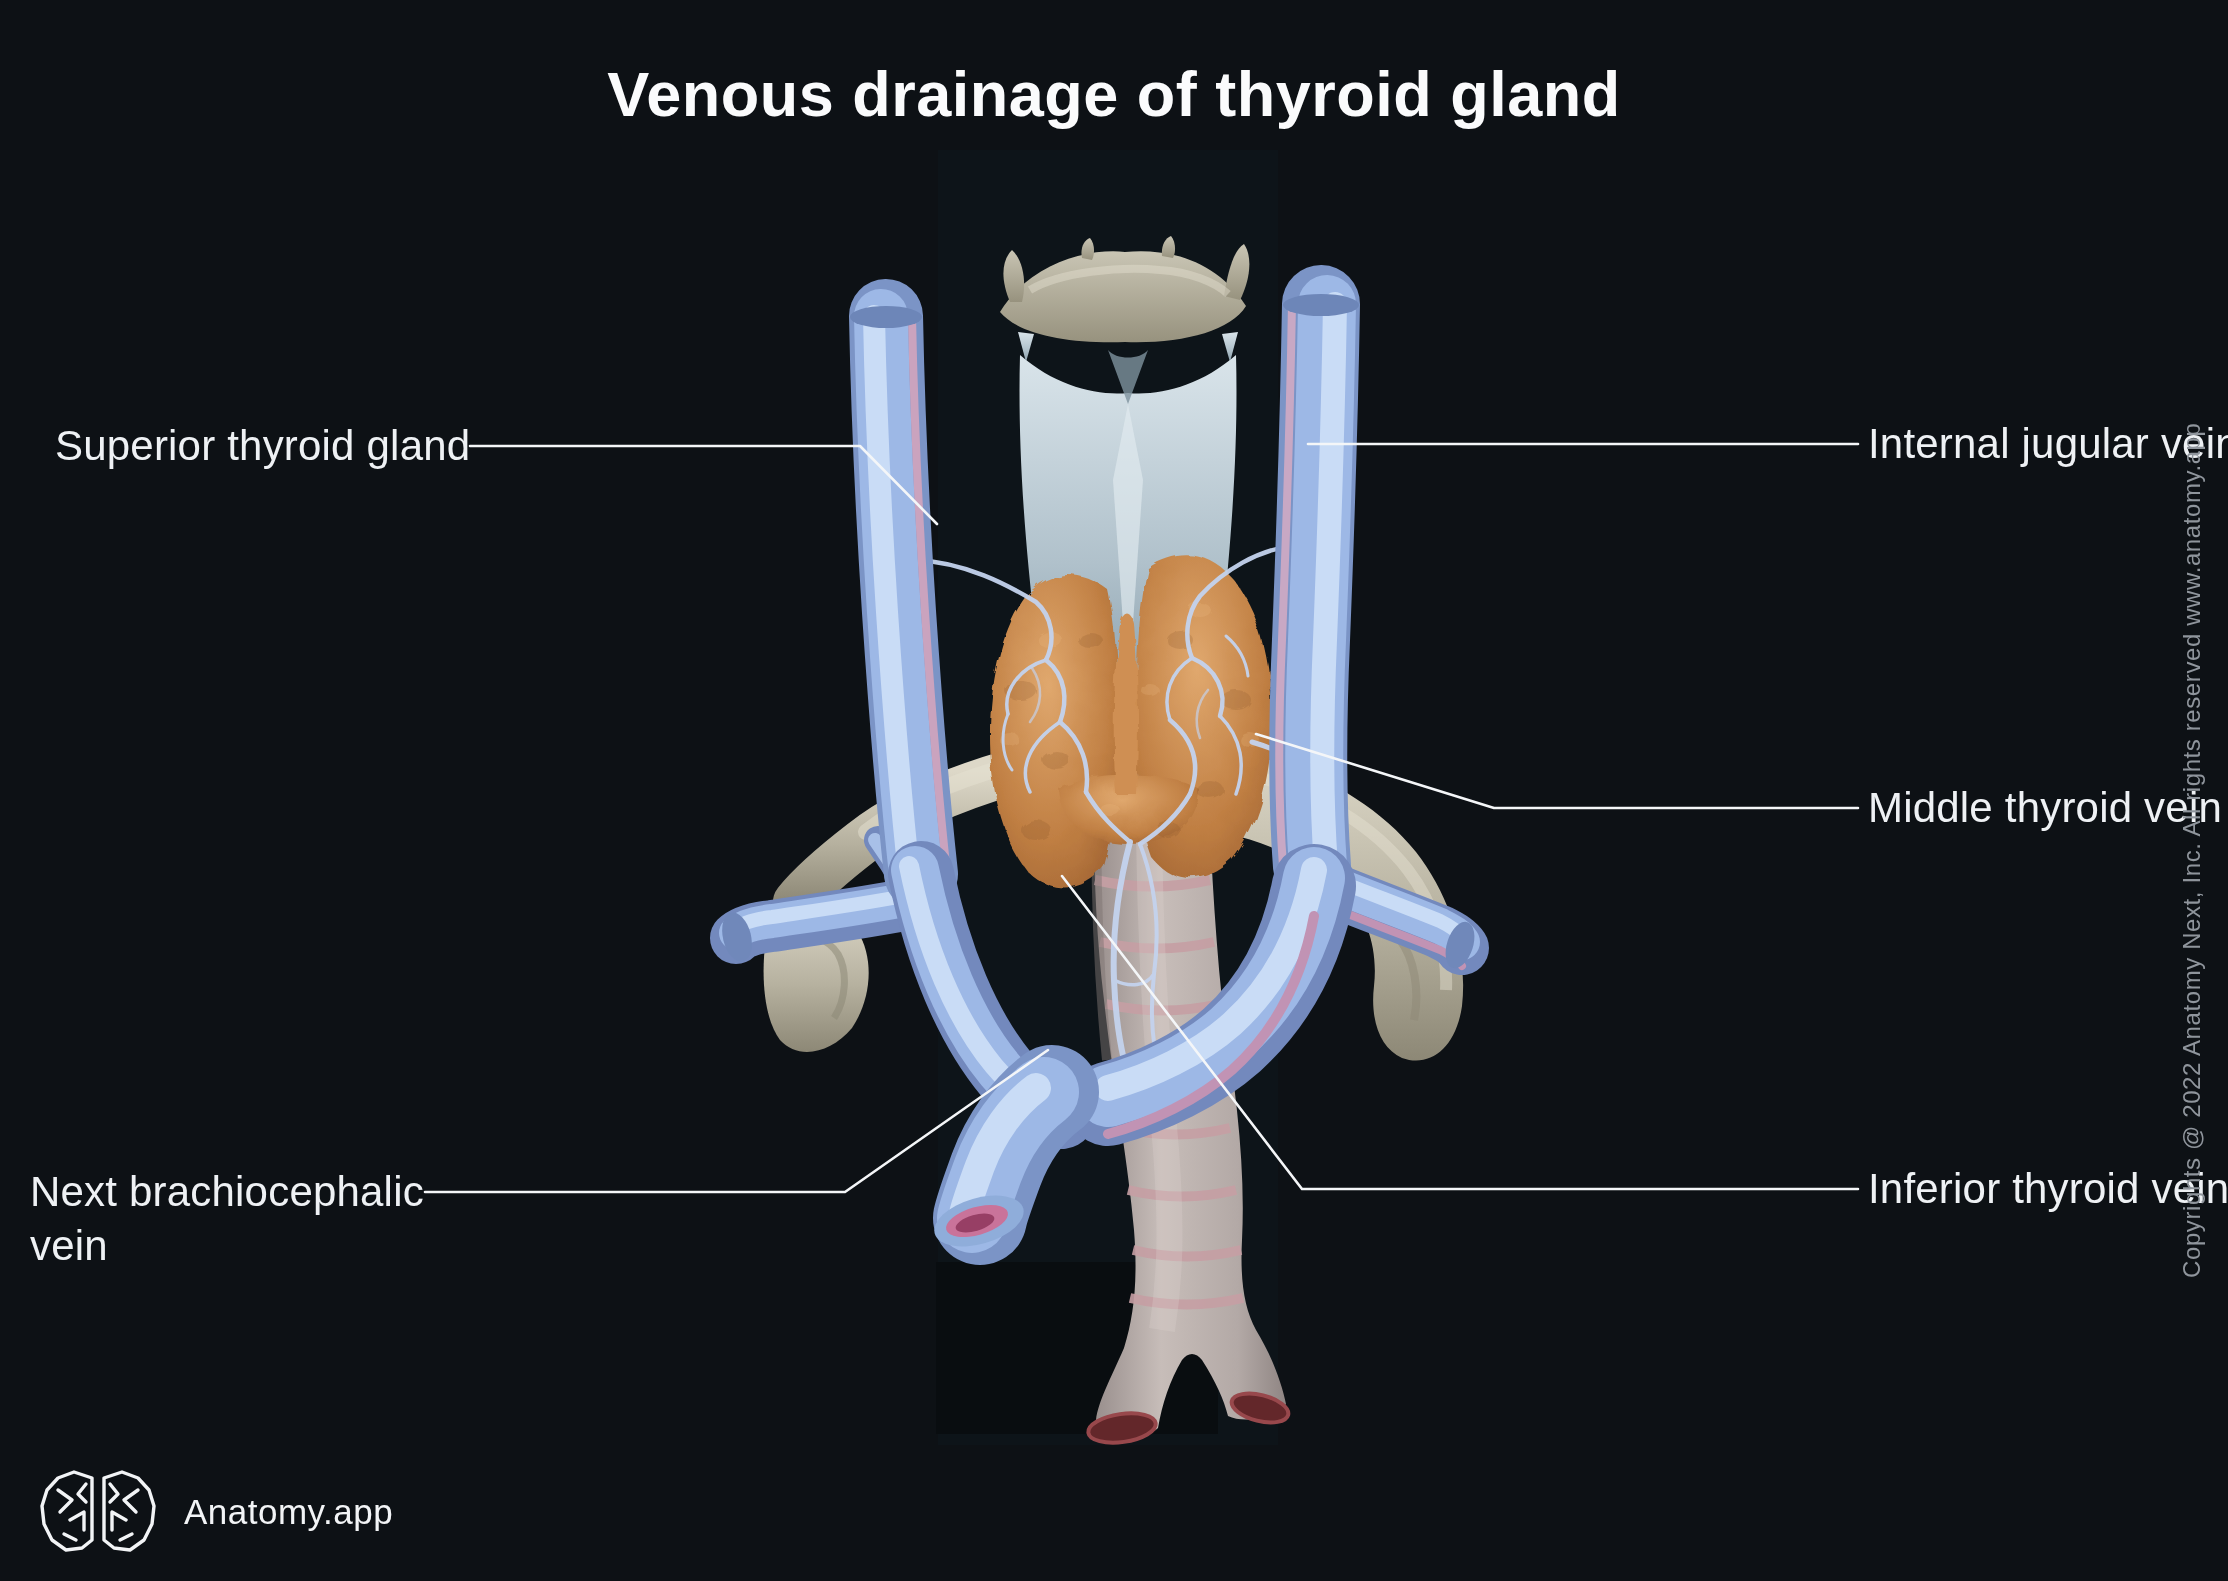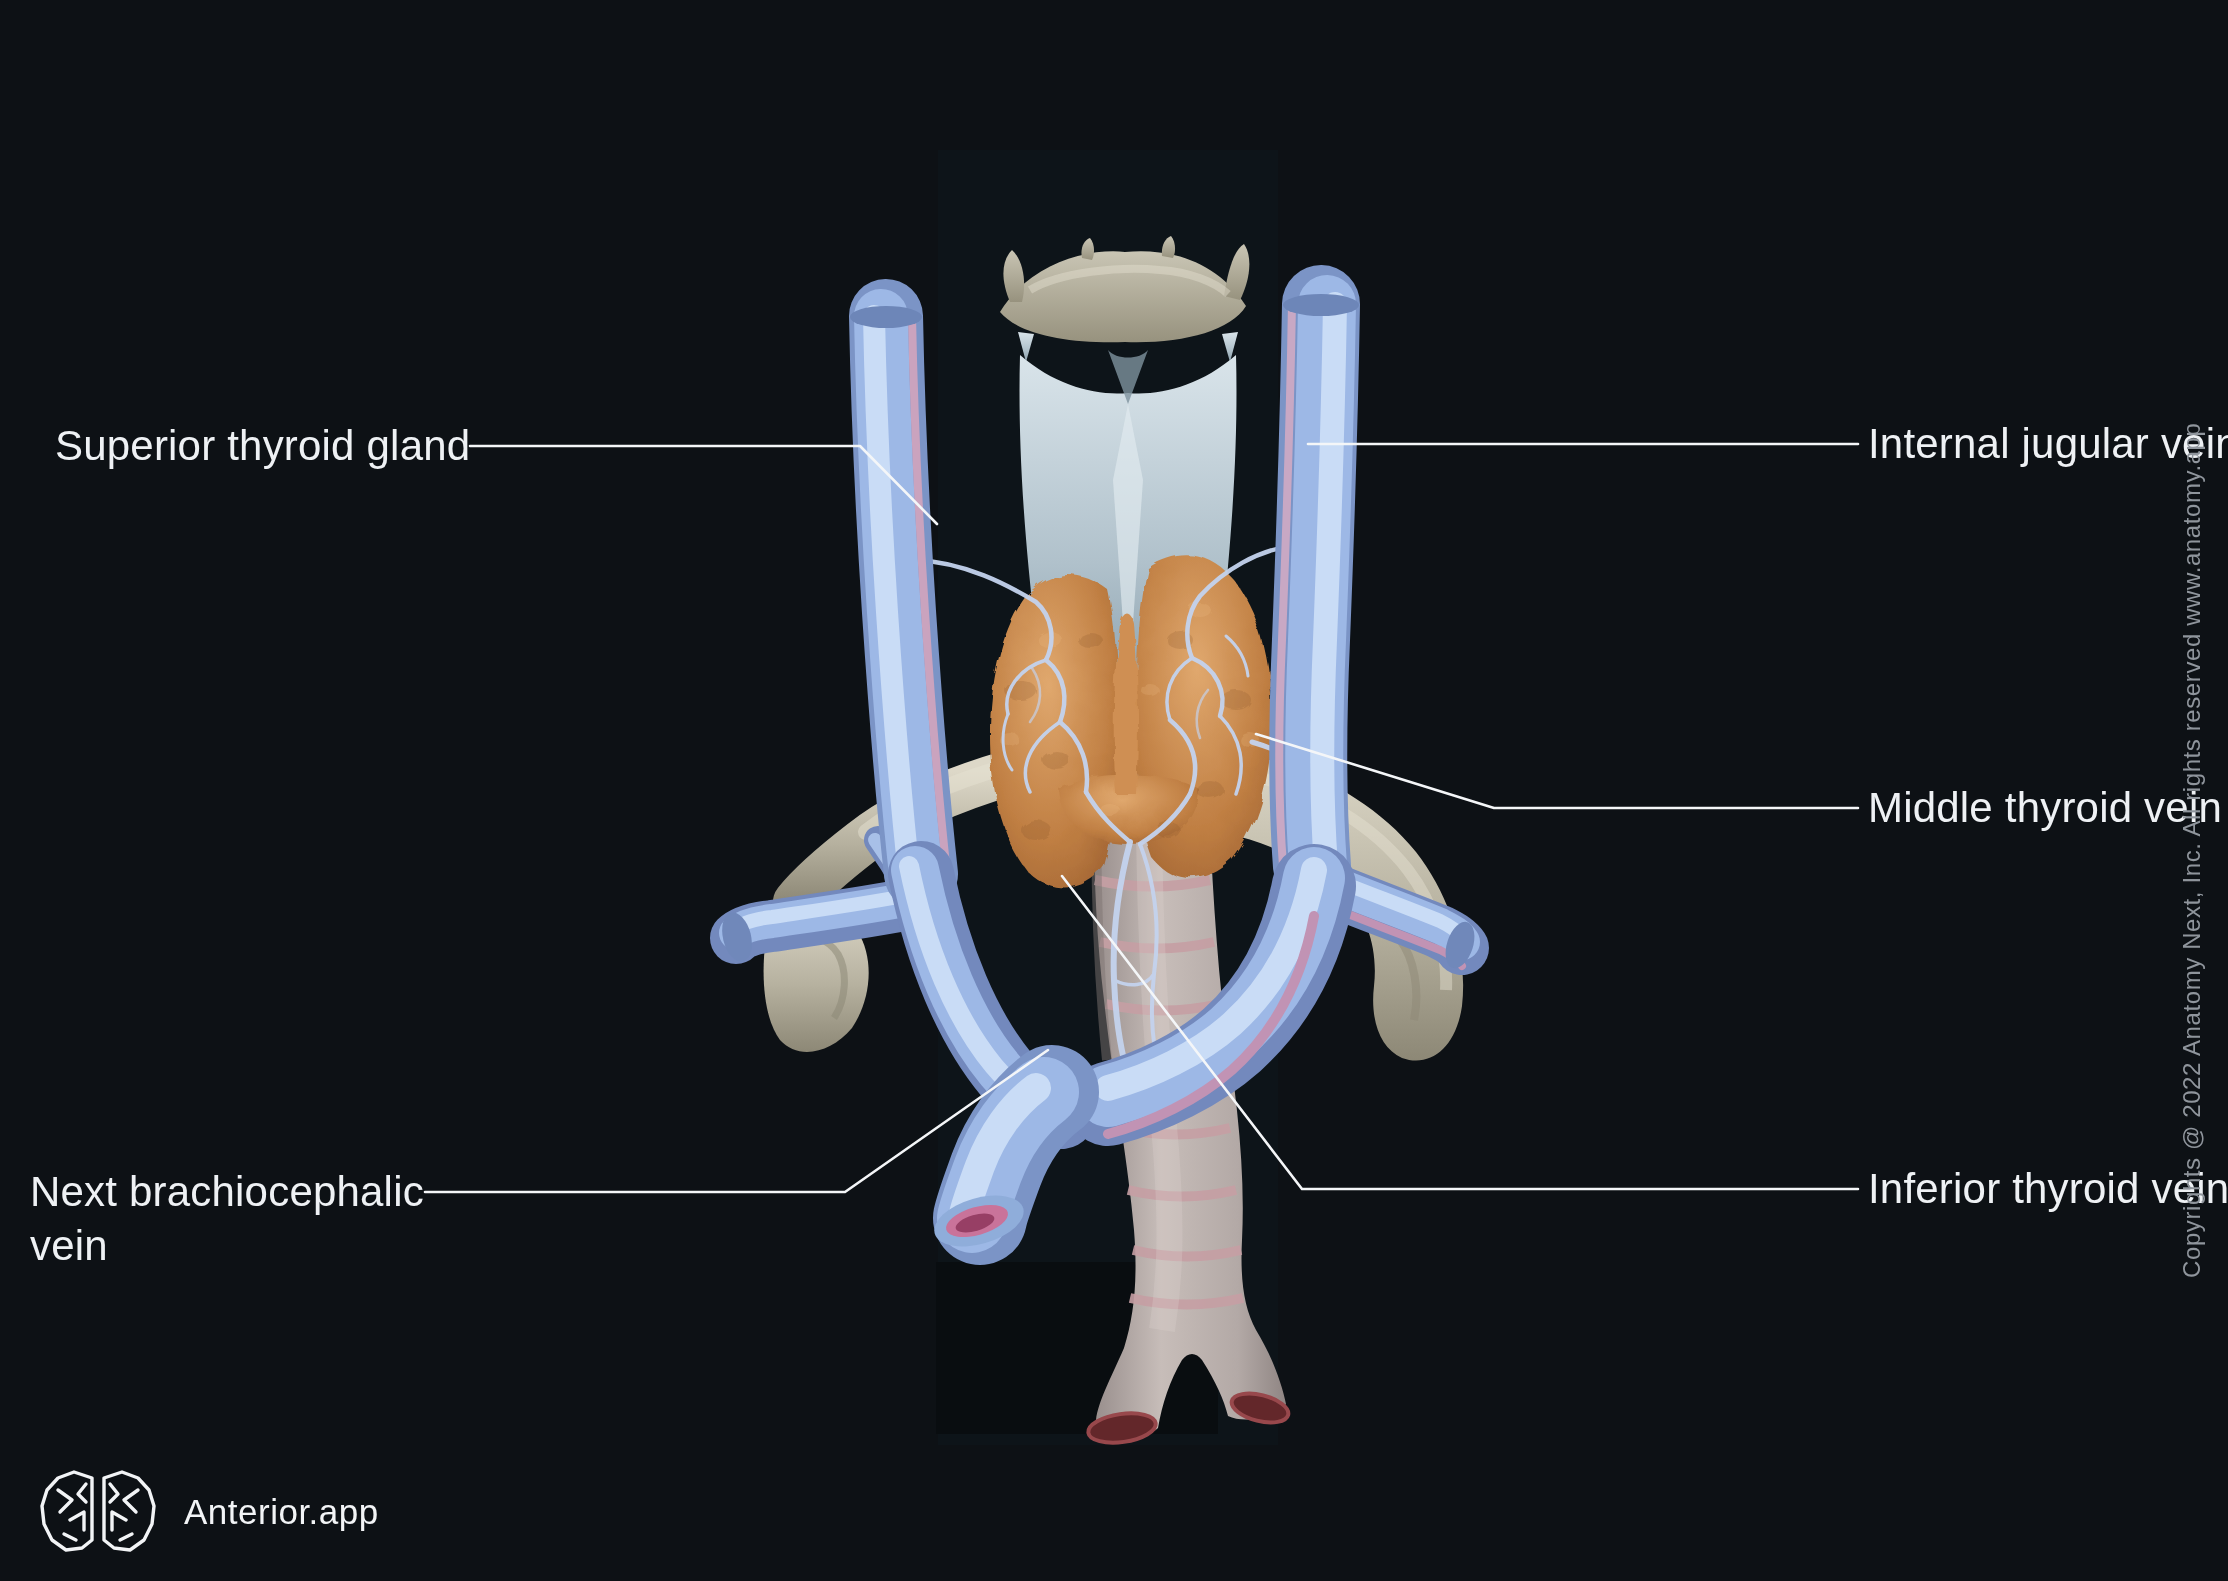--- a/index.html
+++ b/index.html
@@ -256,27 +256,28 @@
       <path d="M70,1520 L84,1512 L84,1530"></path>
       <path d="M64,1534 L76,1540"></path>
       <path d="M86,1484 L78,1494 L86,1502"></path>
       <path d="M138,1490 L124,1500 L136,1512"></path>
       <path d="M126,1520 L112,1512 L112,1530"></path>
       <path d="M132,1534 L120,1540"></path>
       <path d="M110,1484 L118,1494 L110,1502"></path>
     </g>
   </svg>
 
+  <div class="title">Venous drainage of thyroid gland</div>
 
   <div class="label lbl-superior">Superior thyroid gland</div>
   <div class="label lbl-ijv">Internal jugular vein</div>
   <div class="label lbl-middle">Middle thyroid vein</div>
   <div class="label lbl-inferior">Inferior thyroid vein</div>
   <div class="label lbl-lbv">Next brachiocephalic vein</div>
 
   <div class="footer-brand">
     <span style="width:118px;display:inline-block;"></span>
-    <span class="brand-text">Anterior.app</span>
+    <span class="brand-text">Anatomy.app</span>
   </div>
 
 
   <div class="copyright">Copyrights @ 2022 Anatomy Next, Inc. All rights reserved www.anatomy.app</div>
 </div>
 
 </body></html>

